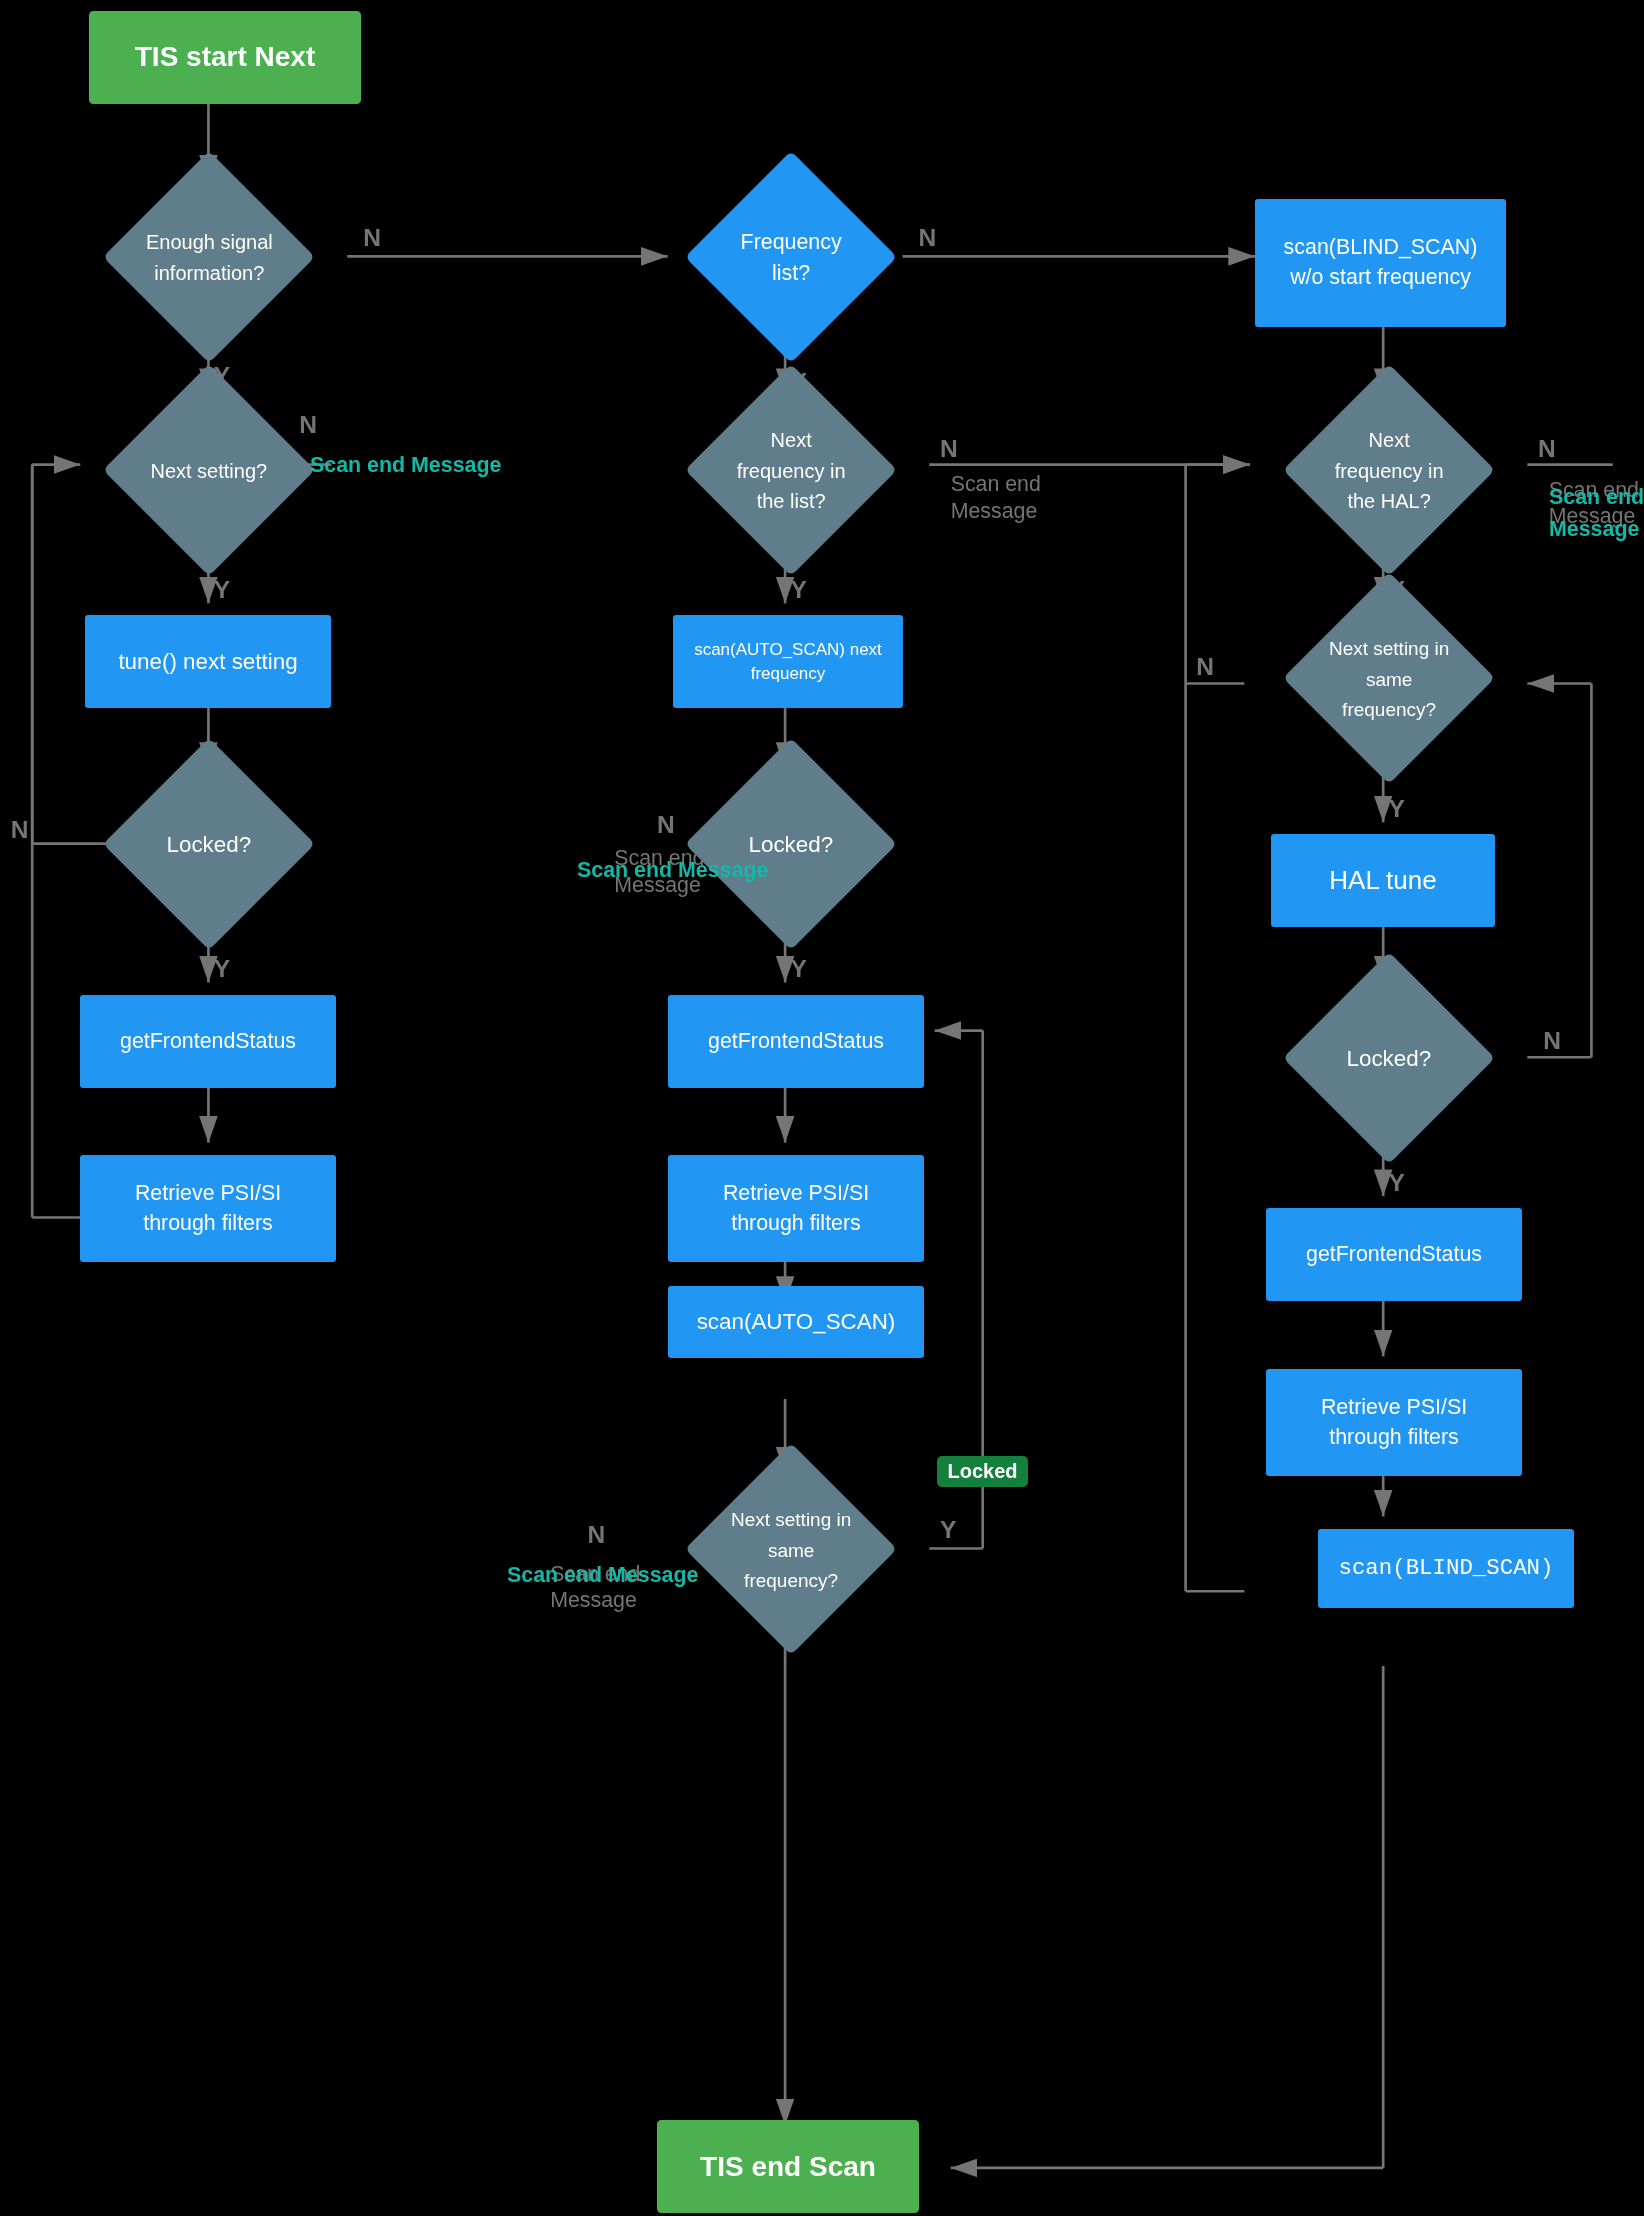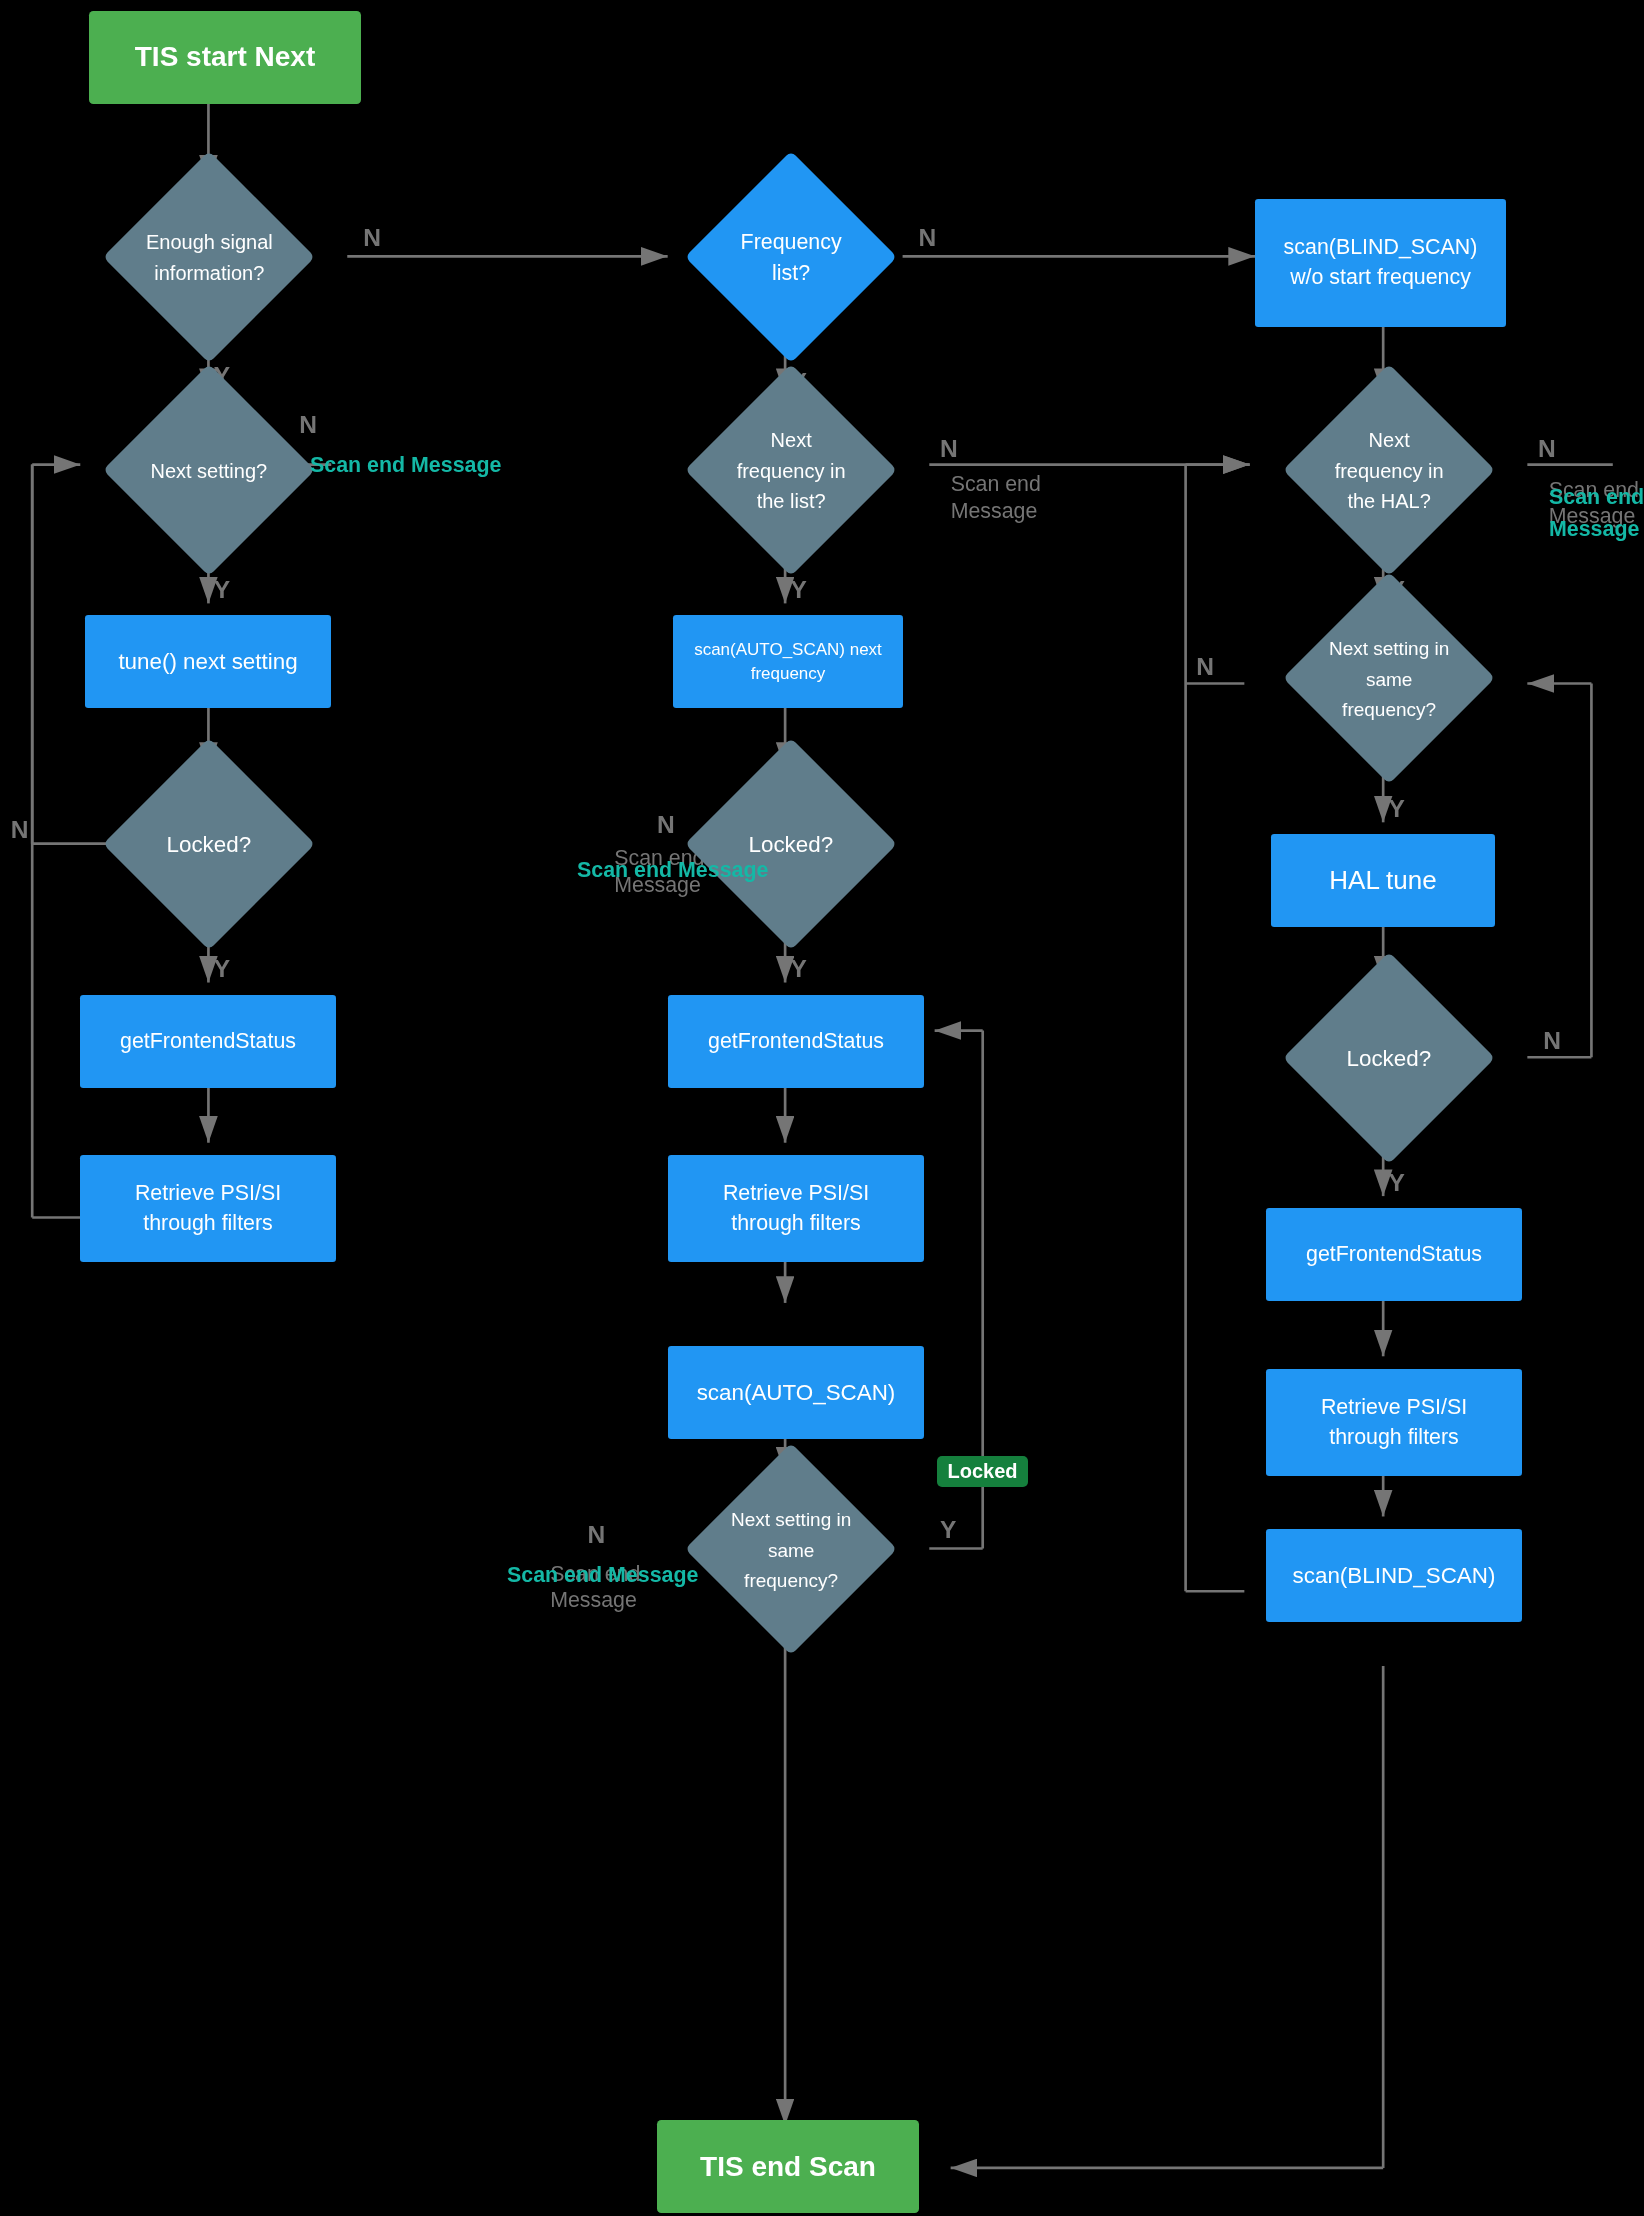--- a/index.html
+++ b/index.html
@@ -329,39 +329,39 @@
 
 <div class="node rect-blue" style="left:668px; top:1143px; width:256px; height:107px;">
   <span style="font-size:21.4px; line-height:1.4;">Retrieve PSI/SI
 through filters</span>
 </div>
 
 <div class="node rect-blue" style="left:1266px; top:1196px; width:256px; height:93px;">
   <span style="font-size:21.4px;">getFrontendStatus</span>
 </div>
 
-<div class="node rect-blue" style="left:668px; top:1334px; width:256px; height:93px;">
+<div class="node rect-blue" style="left:668px; top:1274px; width:256px; height:72px;">
   <span style="font-size:22.4px;">scan(AUTO_SCAN)</span>
 </div>
 
 <div class="node rect-blue" style="left:1266px; top:1357px; width:256px; height:107px;">
   <span style="font-size:21.4px; line-height:1.4;">Retrieve PSI/SI
 through filters</span>
 </div>
 
 <div class="node" style="left:716px; top:1474px; width:150px; height:150px;">
   <div class="diamond">
     <div class="diamond-inner">
       <span style="font-size:19px; line-height:1.3;">Next setting in
 same frequency?</span>
     </div>
   </div>
 </div>
 
-<div class="node rect-blue" style="left:1266px; top:1517px; width:256px; height:93px;">
+<div class="node rect-blue" style="left:1318px; top:1517px; width:256px; height:79px;font-family:Liberation Mono, monospace;">
   <span style="font-size:22.4px;">scan(BLIND_SCAN)</span>
 </div>
 
 <div class="node" style="left:940px; top:1453px; width:85px; height:37px;">
   <div style="background:#15803d; color:#fff; font-size:20px; font-weight:600; padding:4.3px 10.7px; border-radius:5px;">
     <span>Locked</span>
   </div>
 </div>
 
 <div class="label-text" style="left:507px; top:1559px;">

